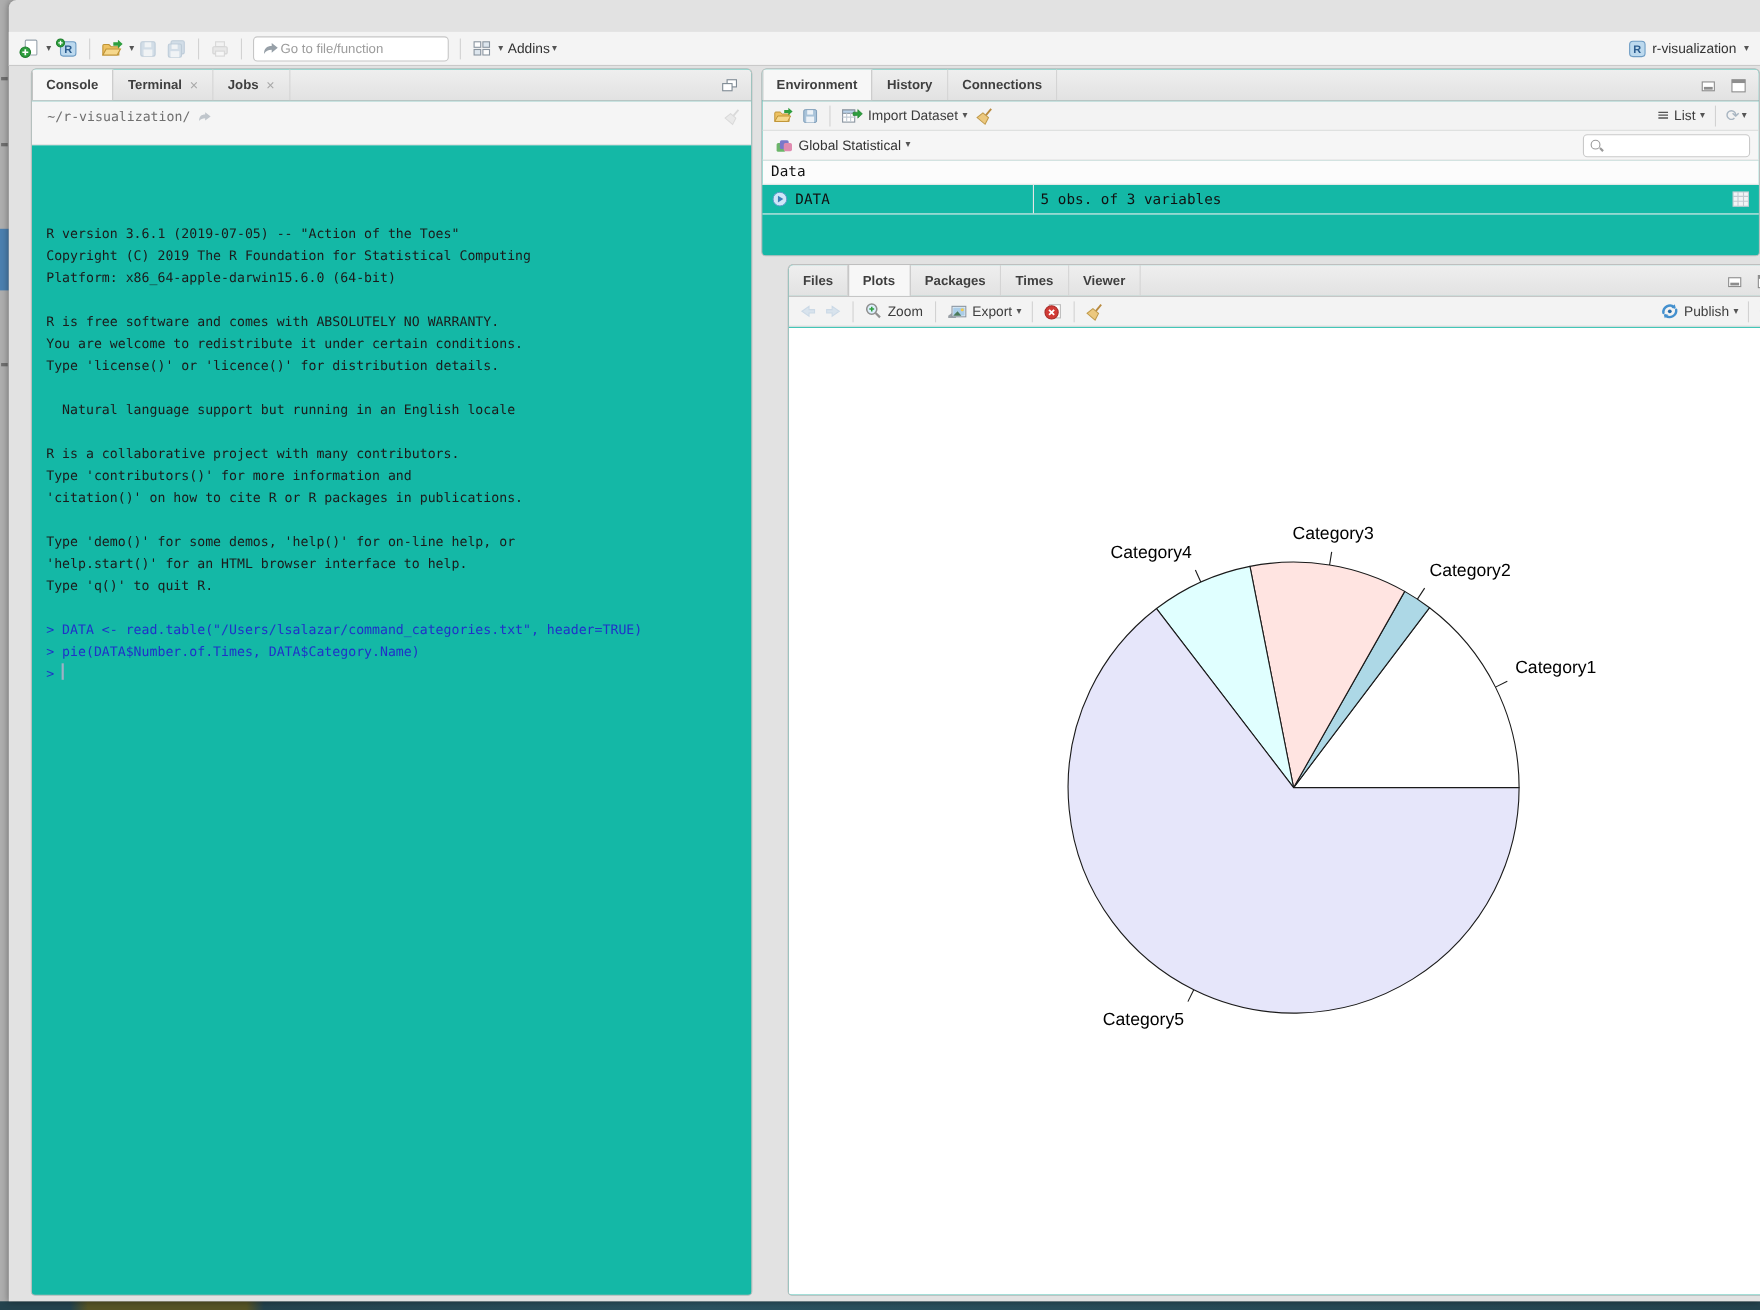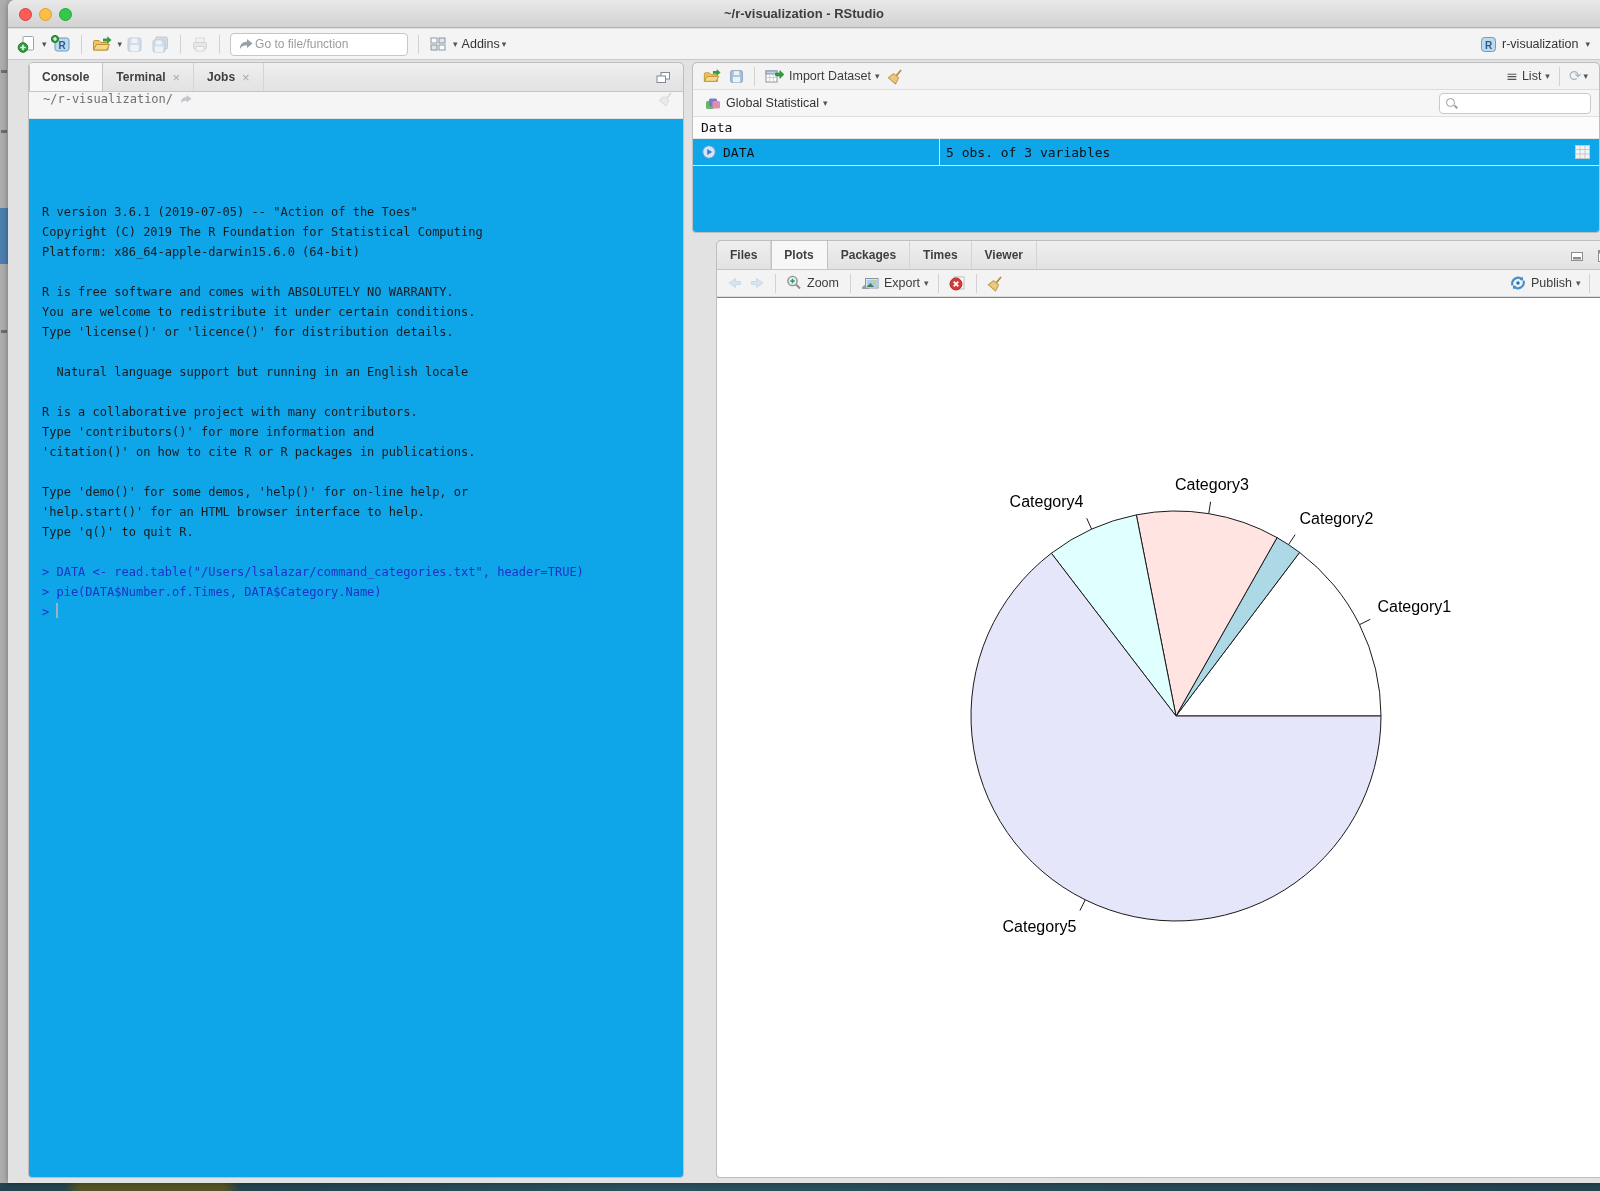--- a/index.html
+++ b/index.html
@@ -30,37 +30,37 @@
   .caret { font-size:9px; color:#555; margin-left:2px; font-family:"DejaVu Sans", sans-serif; }
   .sep { width:1px; height:19px; background:#d2d2d2; margin:0 6px; }
   .goto-box { display:flex; align-items:center; width:178px; height:23px; background:#fff; border:1px solid #c6c6c6; border-radius:4px; margin:0 4px; padding:0 6px; }
   .goto-box input { border:none; outline:none; font-size:12px; color:#444; width:130px; background:transparent; font-family:"Liberation Sans",sans-serif; }
   .goto-box input::placeholder { color:#9c9c9c; }
   .label-btn { display:flex; align-items:center; font-size:12.5px; color:#333; padding:0 4px; height:24px; }
   .spacer { flex:1; }
   .project-btn { display:flex; align-items:center; font-size:12.5px; color:#333; gap:5px; }
 
   
-  .panel { position:absolute; background:#0ea5e9; border:1px solid #bfbfbf; border-radius:5px 5px 4px 4px; overflow:hidden; }
+  .panel { position:absolute; background:#14b8a6; border:1px solid #bfbfbf; border-radius:5px 5px 4px 4px; overflow:hidden; }
   .console-panel { left:20px; top:62px; width:656px; height:1116px; }
   .env-panel { left:684px; top:62px; width:908px; height:171px; }
   .plots-panel { left:684px; top:240px; width:908px; height:938px;margin-left:24px; }
 
   .tabstrip { position:relative; height:29px; background:linear-gradient(#efefef,#e2e2e2); border-bottom:1px solid #c6c6c6; display:flex; align-items:stretch; }
   .tab { display:flex; align-items:center; padding:0 13px; font-size:12px; font-weight:bold; color:#3f3f3f; border-right:1px solid #d4d4d4; cursor:default; }
   .tab.active { background:#f7f7f7; border-right:1px solid #c3c3c3; box-shadow:inset 1px 0 0 #c3c3c3; }
   .tab .close { margin-left:7px; color:#a8a8a8; font-weight:normal; font-size:13px; line-height:1; }
   .strip-right { position:absolute; right:8px; top:0; height:29px; display:flex; align-items:center; gap:6px; }
 
   .panel-toolbar { height:27px; background:#f3f3f3; border-bottom:1px solid #dddddd; display:flex; align-items:center; padding:0 8px 0 6px; font-size:12.5px; color:#3d3d3d; }
   .panel-toolbar .tb-btn { height:22px; }
   .tb-label { margin:0 2px 0 4px; }
 
   
-  .console-path-row { height:27px; background:#f5f5f5; border-bottom:1px solid #e2e2e2; display:flex; align-items:center; padding:0 8px 12px 14px; }
+  .console-path-row { height:40px; background:#f5f5f5; border-bottom:1px solid #e2e2e2; display:flex; align-items:center; padding:0 8px 12px 14px; }
   .console-path { font-family:"DejaVu Sans Mono", monospace; font-size:12px; color:#6f6f6f; }
   .console-body { position:absolute; top:118px; bottom:0; left:0; right:0; padding:21px 0 0 13px; font-family:"DejaVu Sans Mono", monospace; font-size:12px; line-height:20px; color:#1b1b1b; white-space:pre; overflow:hidden; }
   .console-line { min-height:20px; }
   .console-line.in { color:#2031c9; }
   .cursor { display:inline-block; width:2px; height:15px; background:#9fb0c4; vertical-align:-2px; }
 
   
   .env-scope-row { height:27px; background:#f6f6f6; border-bottom:1px solid #e0e0e0; display:flex; align-items:center; padding:0 8px; position:relative; font-size:12.5px; color:#333; }
   .search-box { position:absolute; right:8px; top:3px; width:152px; height:21px; background:#fff; border:1px solid #c9c9c9; border-radius:4px; display:flex; align-items:center; padding:0 5px; }
   .magnifier { position:relative; width:13px; height:13px; display:inline-block; }
@@ -89,26 +89,20 @@
   <div class="desktop-left">
     <div class="mark" style="top:70px"></div>
     <div class="mark" style="top:130px"></div>
     <div class="blue-patch"></div>
     <div class="mark" style="top:330px"></div>
   </div>
   <div class="desktop-bottom"></div>
 
   <div class="window">
 
-    <div class="titlebar">
-      <span class="traffic t-red"></span>
-      <span class="traffic t-yellow"></span>
-      <span class="traffic t-green"></span>
-      <div class="title-text">~/r-visualization - RStudio</div>
-    </div>
 
     <div class="main-toolbar">
       <span class="tb-btn">
         <svg width="20" height="20" viewBox="0 0 20 20">
           <rect x="6" y="2.5" width="10.5" height="13.5" rx="1" fill="#fff" stroke="#98a3ad"></rect>
           <circle cx="6" cy="13.5" r="4.8" fill="#2e9e3e" stroke="#1d7d2c"></circle>
           <path d="M6 10.8v5.4M3.3 13.5h5.4" stroke="#fff" stroke-width="1.5"></path>
         </svg>
       </span>
       <span class="caret">▾</span>
@@ -216,20 +210,45 @@
           <g transform="rotate(40 10 10)">
             <rect x="9.2" y="1" width="1.8" height="8" fill="#b8b8b8"></rect>
             <path d="M6.5 9h7l1.6 7h-10z" fill="#dcdcdc" stroke="#b8b8b8"></path>
           </g>
         </svg>
       </div>
       <div class="console-body" id="console-body"><div class="console-line out">R version 3.6.1 (2019-07-05) -- "Action of the Toes"</div><div class="console-line out">Copyright (C) 2019 The R Foundation for Statistical Computing</div><div class="console-line out">Platform: x86_64-apple-darwin15.6.0 (64-bit)</div><div class="console-line out"></div><div class="console-line out">R is free software and comes with ABSOLUTELY NO WARRANTY.</div><div class="console-line out">You are welcome to redistribute it under certain conditions.</div><div class="console-line out">Type 'license()' or 'licence()' for distribution details.</div><div class="console-line out"></div><div class="console-line out">  Natural language support but running in an English locale</div><div class="console-line out"></div><div class="console-line out">R is a collaborative project with many contributors.</div><div class="console-line out">Type 'contributors()' for more information and</div><div class="console-line out">'citation()' on how to cite R or R packages in publications.</div><div class="console-line out"></div><div class="console-line out">Type 'demo()' for some demos, 'help()' for on-line help, or</div><div class="console-line out">'help.start()' for an HTML browser interface to help.</div><div class="console-line out">Type 'q()' to quit R.</div><div class="console-line out"></div><div class="console-line in">&gt; DATA &lt;- read.table("/Users/lsalazar/command_categories.txt", header=TRUE)</div><div class="console-line in">&gt; pie(DATA$Number.of.Times, DATA$Category.Name)</div><div class="console-line in">&gt; <span class="cursor"></span></div></div>
     </section>
 
     <section class="panel env-panel">
+      <div class="tabstrip" id="env-tabs">
+        <div class="tab active">
+            <span>Environment</span>
+          </div>
+          <div class="tab">
+            <span>History</span>
+          </div>
+          <div class="tab">
+            <span>Connections</span>
+          </div>
+          <div class="strip-right">
+          <span class="tb-btn">
+            <svg width="15" height="13" viewBox="0 0 15 13">
+              <rect x="1.5" y="3.5" width="11" height="8" fill="#fff" stroke="#8d8d8d"></rect>
+              <rect x="3" y="8" width="8" height="2.5" fill="#8d8d8d"></rect>
+            </svg>
+          </span>
+          <span class="tb-btn">
+            <svg width="15" height="14" viewBox="0 0 15 14">
+              <rect x="1.5" y="1.5" width="12" height="11" fill="#fff" stroke="#8d8d8d"></rect>
+              <rect x="1.5" y="1.5" width="12" height="3" fill="#8d8d8d"></rect>
+            </svg>
+          </span>
+        </div>
+      </div>
       <div class="panel-toolbar">
         <span class="tb-btn">
           <svg width="20" height="18" viewBox="0 0 22 20">
             <path d="M2.5 16v-8.5a1 1 0 0 1 1-1h4.5l2 2h7v7.5z" fill="#eec263" stroke="#bf9436"></path>
             <path d="M2.5 16l3-5.5h13l-3 5.5z" fill="#f6d88c" stroke="#bf9436"></path>
             <path d="M12 4.5h4.2V2.2L20.5 6l-4.3 3.8V7.5H12z" fill="#2e9e3e"></path>
           </svg>
         </span>
         <span class="tb-btn">
           <svg width="17" height="17" viewBox="0 0 19 19">

